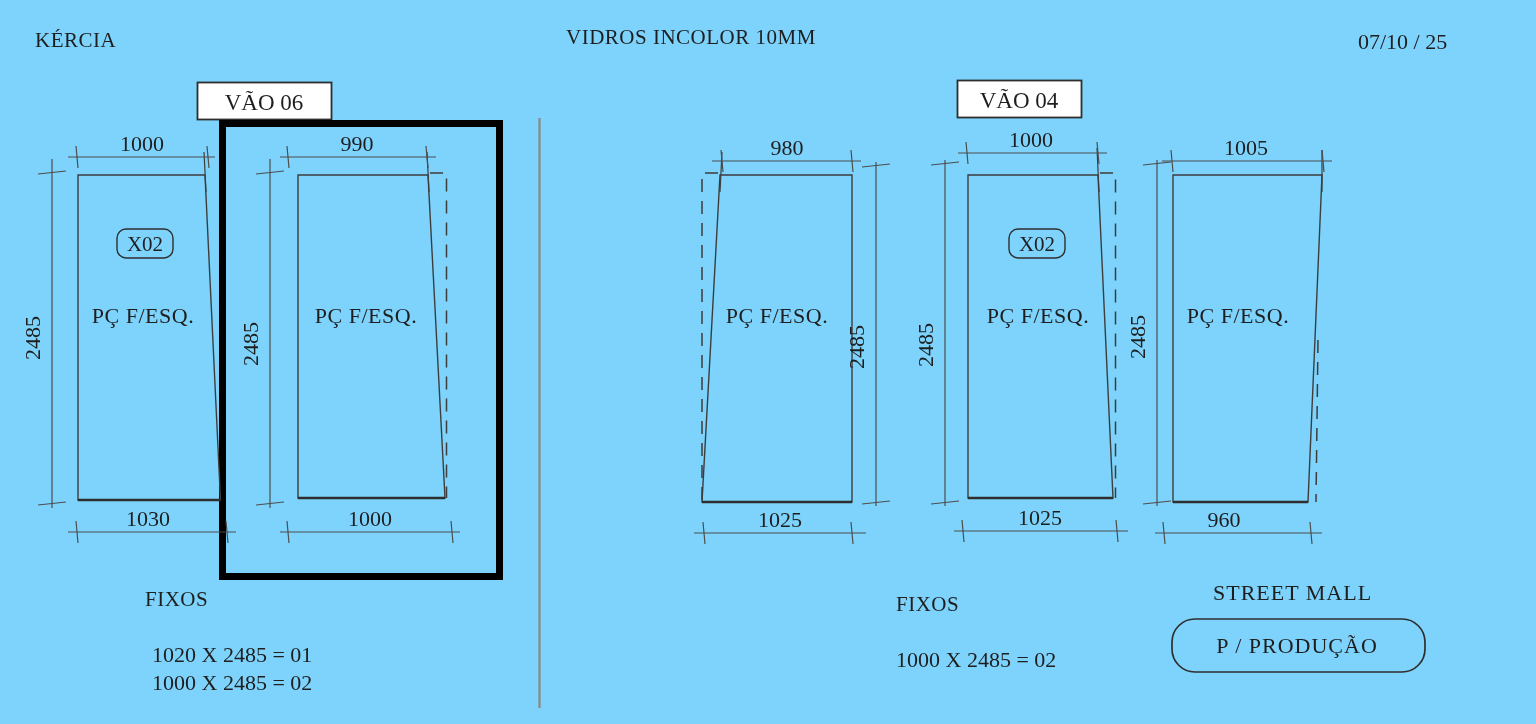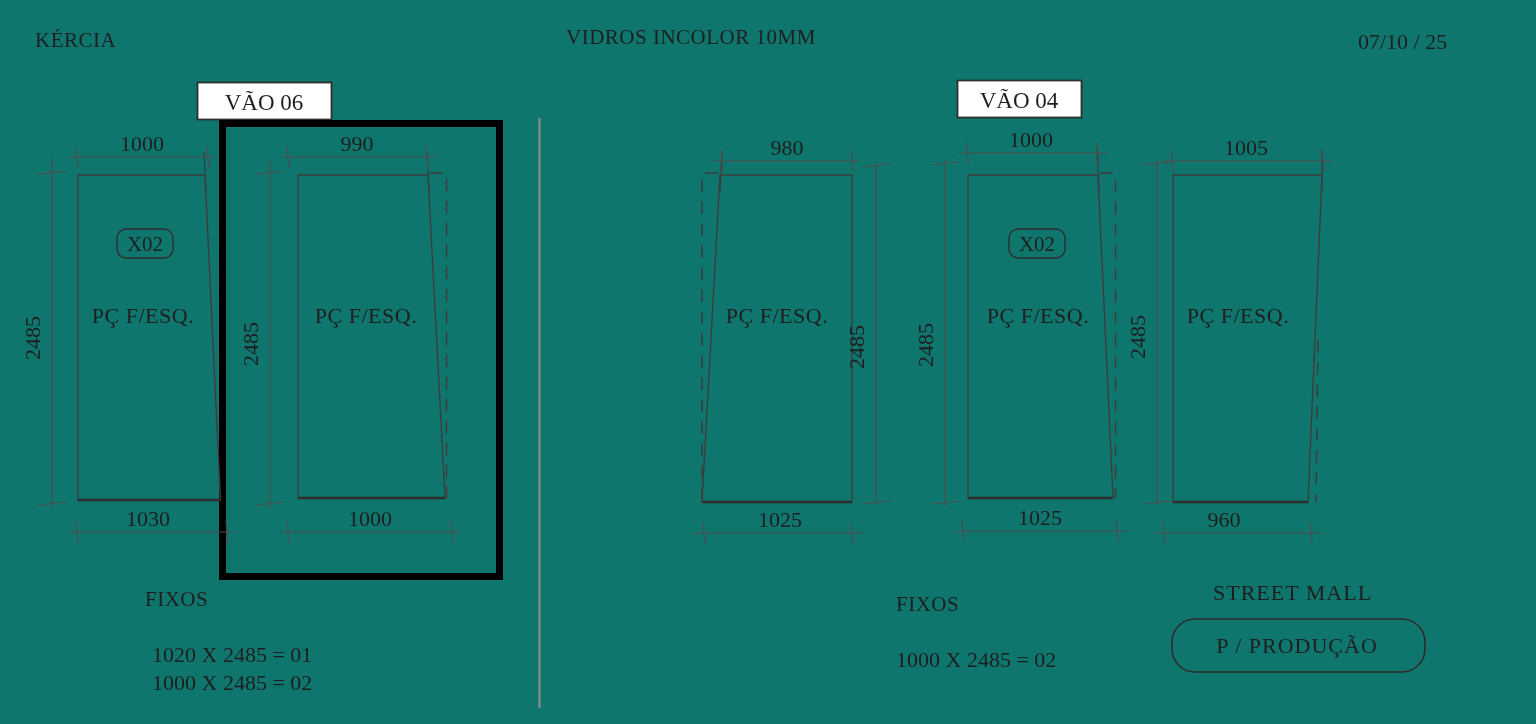--- a/index.html
+++ b/index.html
@@ -1,16 +1,16 @@
 <!DOCTYPE html>
 <html><head>
 <meta charset="utf-8">
 <style>
   html,body{margin:0;padding:0;background:#ffffff;}
-  .page{position:relative;width:1536px;height:724px;background:#0f766e;overflow:hidden;}
+  .page{position:relative;width:1536px;height:724px;background:#7dd3fc;overflow:hidden;}
   svg{display:block;}
   text{font-family:"Liberation Serif","DejaVu Serif",serif;fill:#1e1e1e;}
   .t-header{font-size:21px;letter-spacing:0.5px;}
   .t-date{font-size:22px;}
   .t-vao{font-size:23px;}
   .t-dim{font-size:22px;}
   .t-panel{font-size:22px;letter-spacing:0.5px;}
   .t-badge{font-size:21px;}
   .t-fixos{font-size:21px;letter-spacing:0.5px;}
   .t-list{font-size:22px;}

